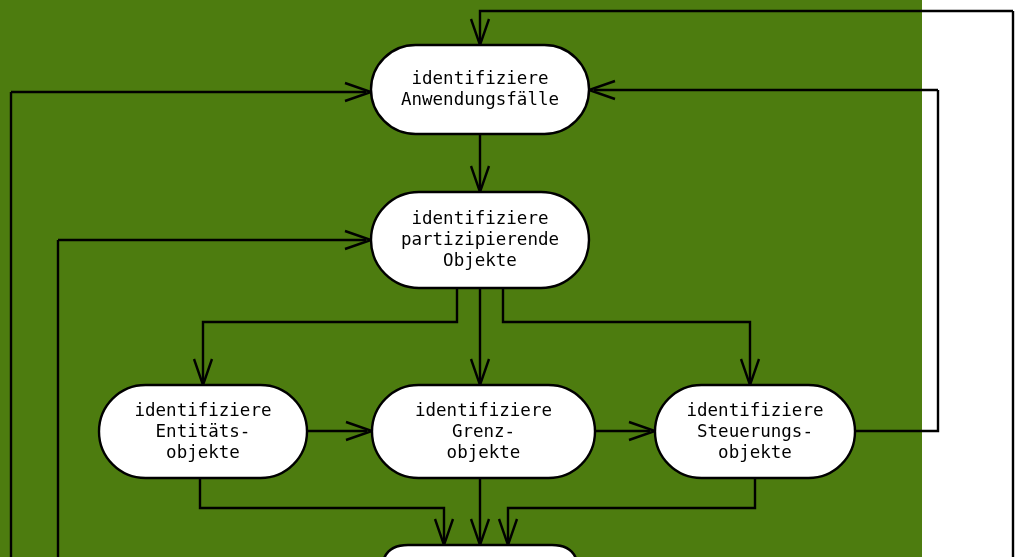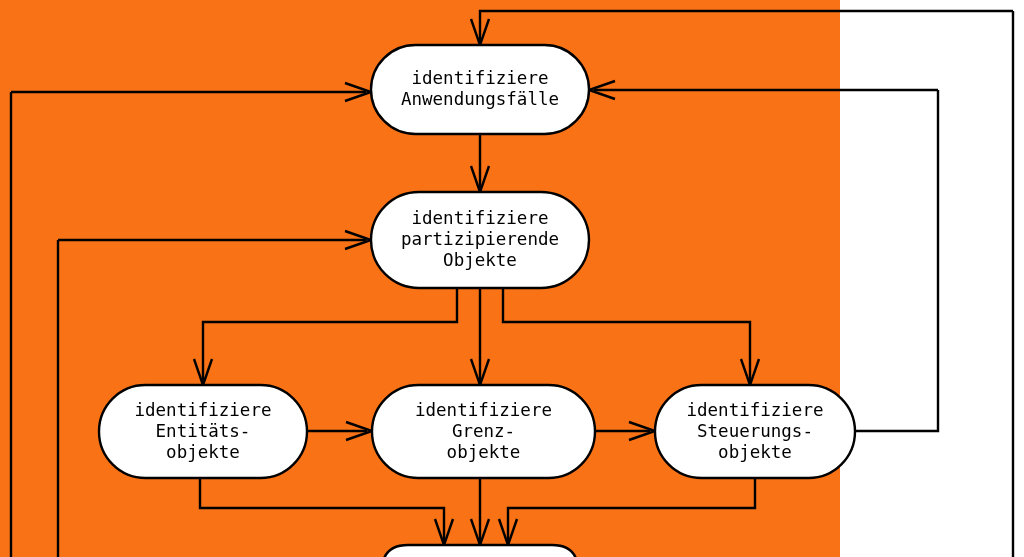--- a/index.html
+++ b/index.html
@@ -8,23 +8,23 @@
     background: #ffffff;
   }
   body {
     width: 1024px;
     height: 557px;
     overflow: hidden;
     font-family: "DejaVu Sans Mono", "Liberation Mono", monospace;
   }
   #diagram-root {
     position: relative;
-    width: 840px;
+    width: 922px;
     height: 557px;
-    background: #f97316;
+    background: #4d7c0f;
   }
   svg#flowchart {
     display: block;
     width: 1024px;
     height: 557px;
   }
   .node-shape {
     fill: #ffffff;
     stroke: #000000;
     stroke-width: 2.4;

